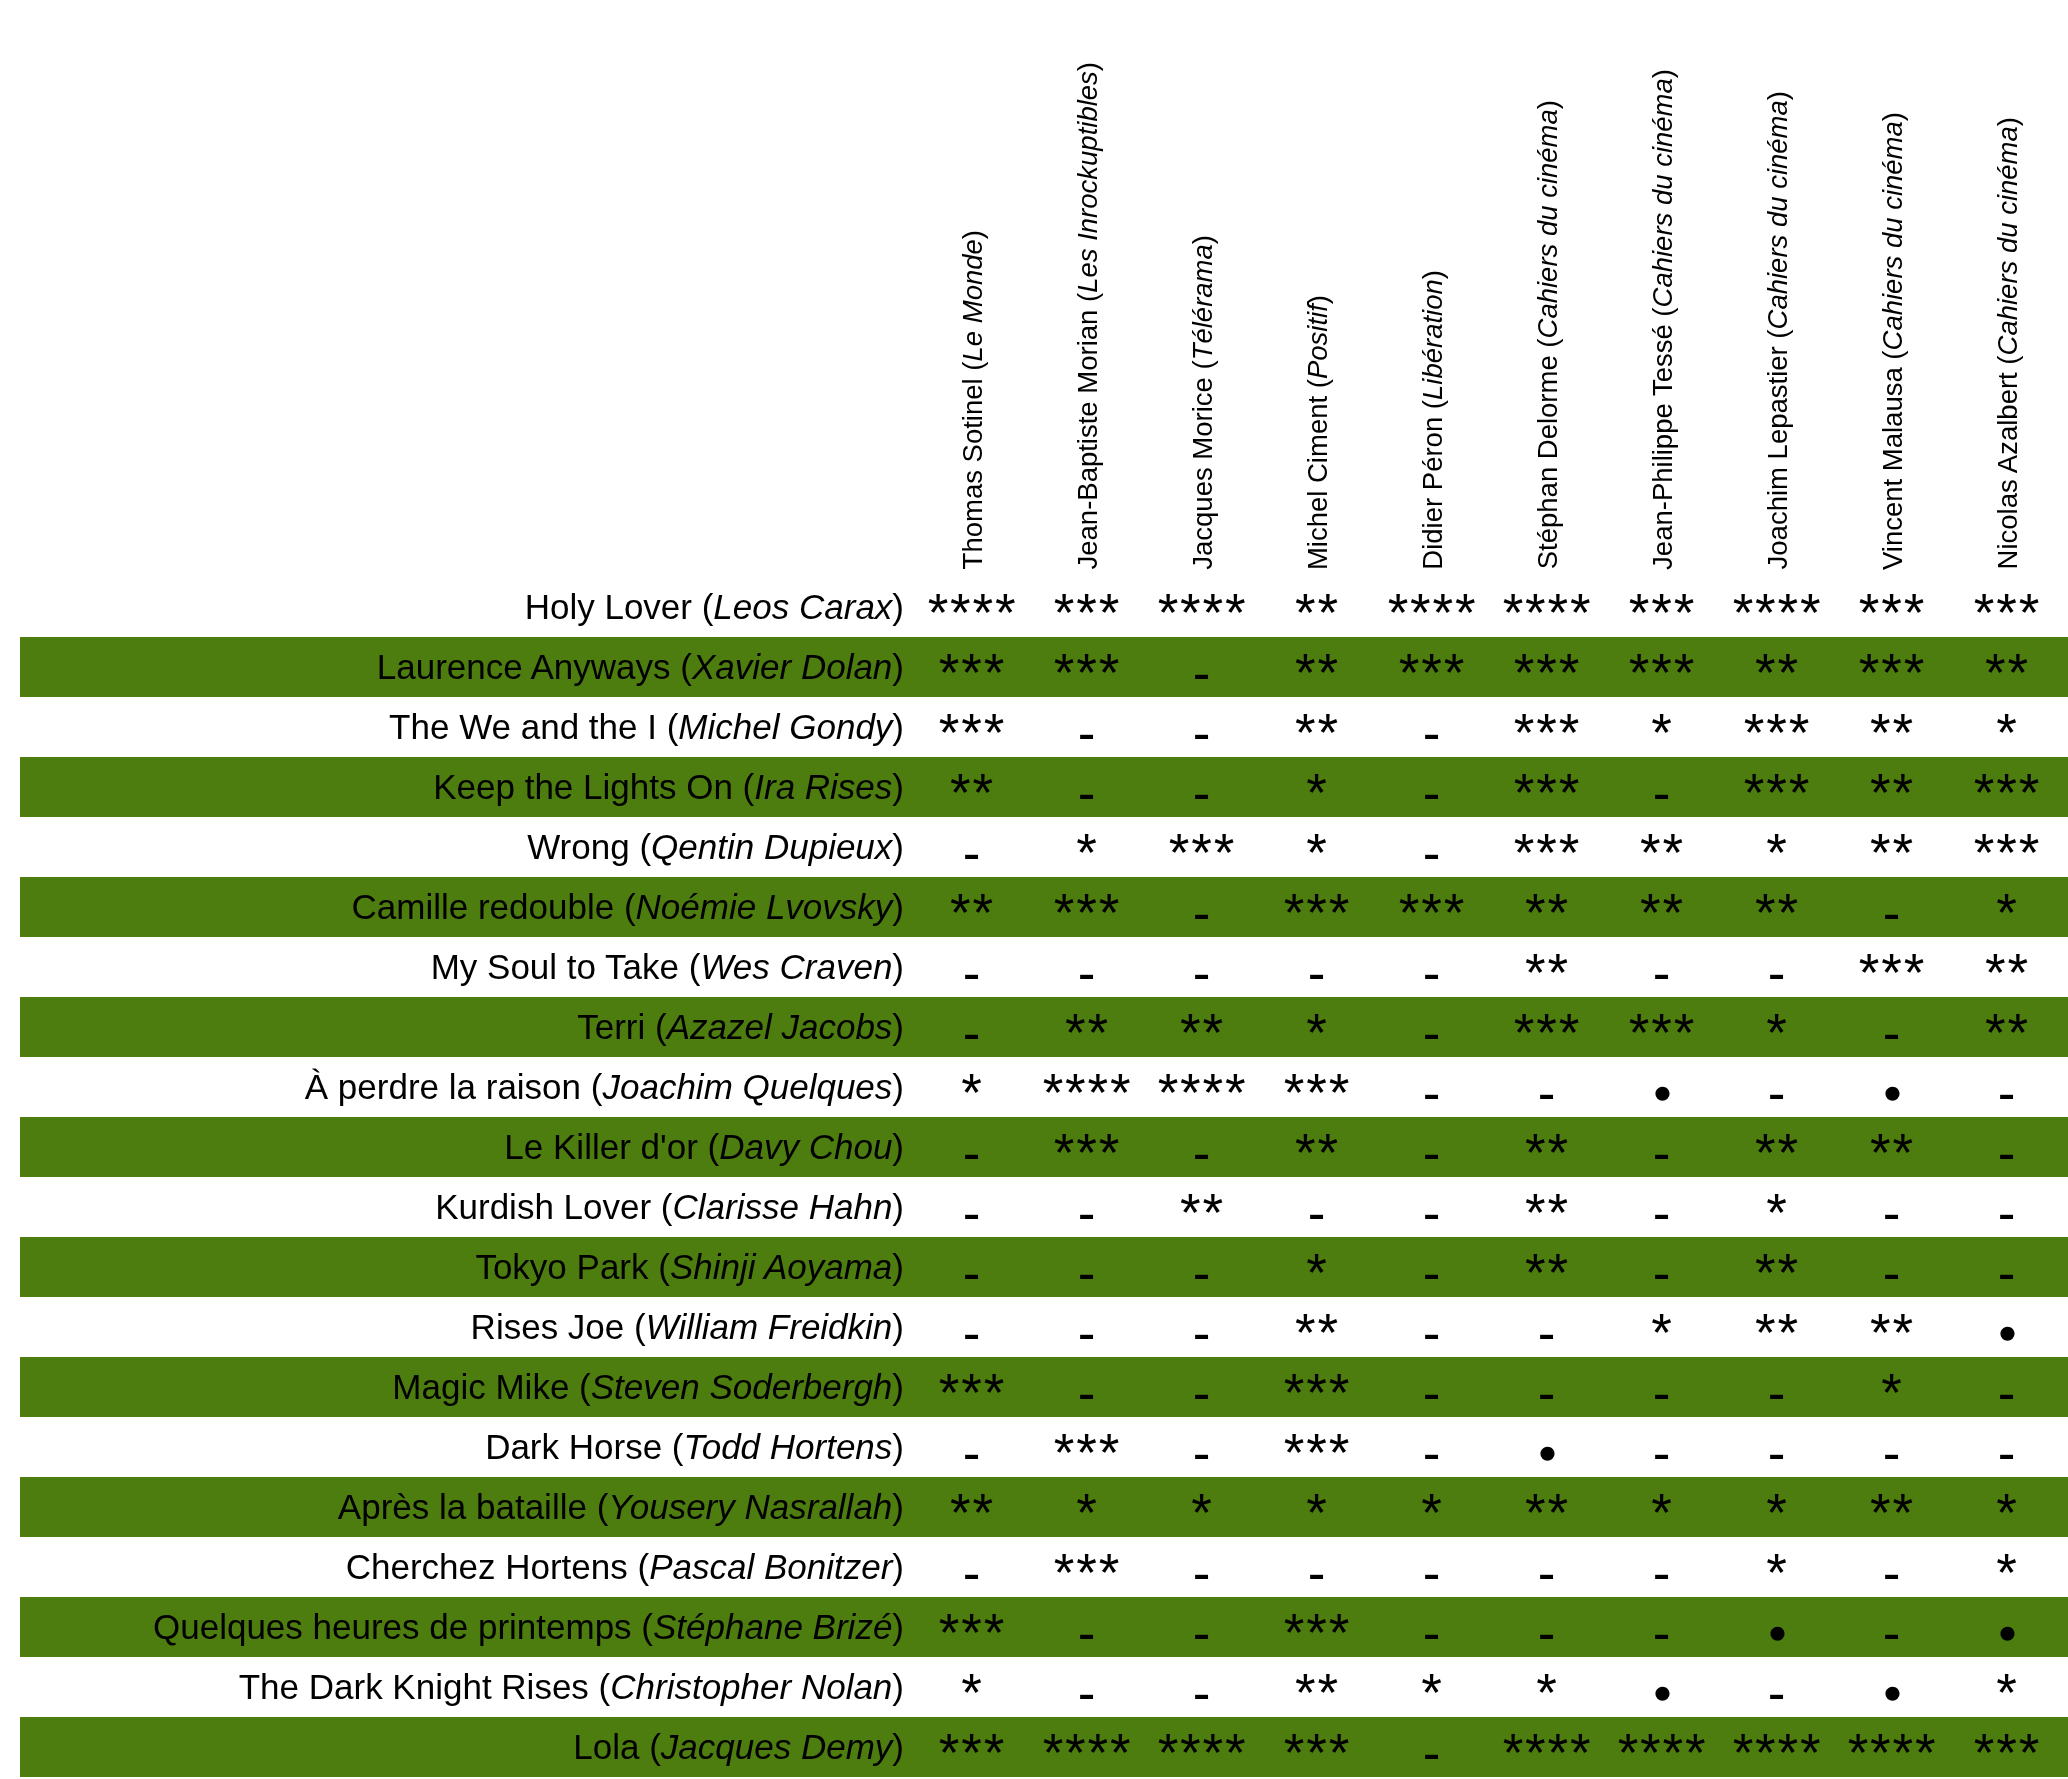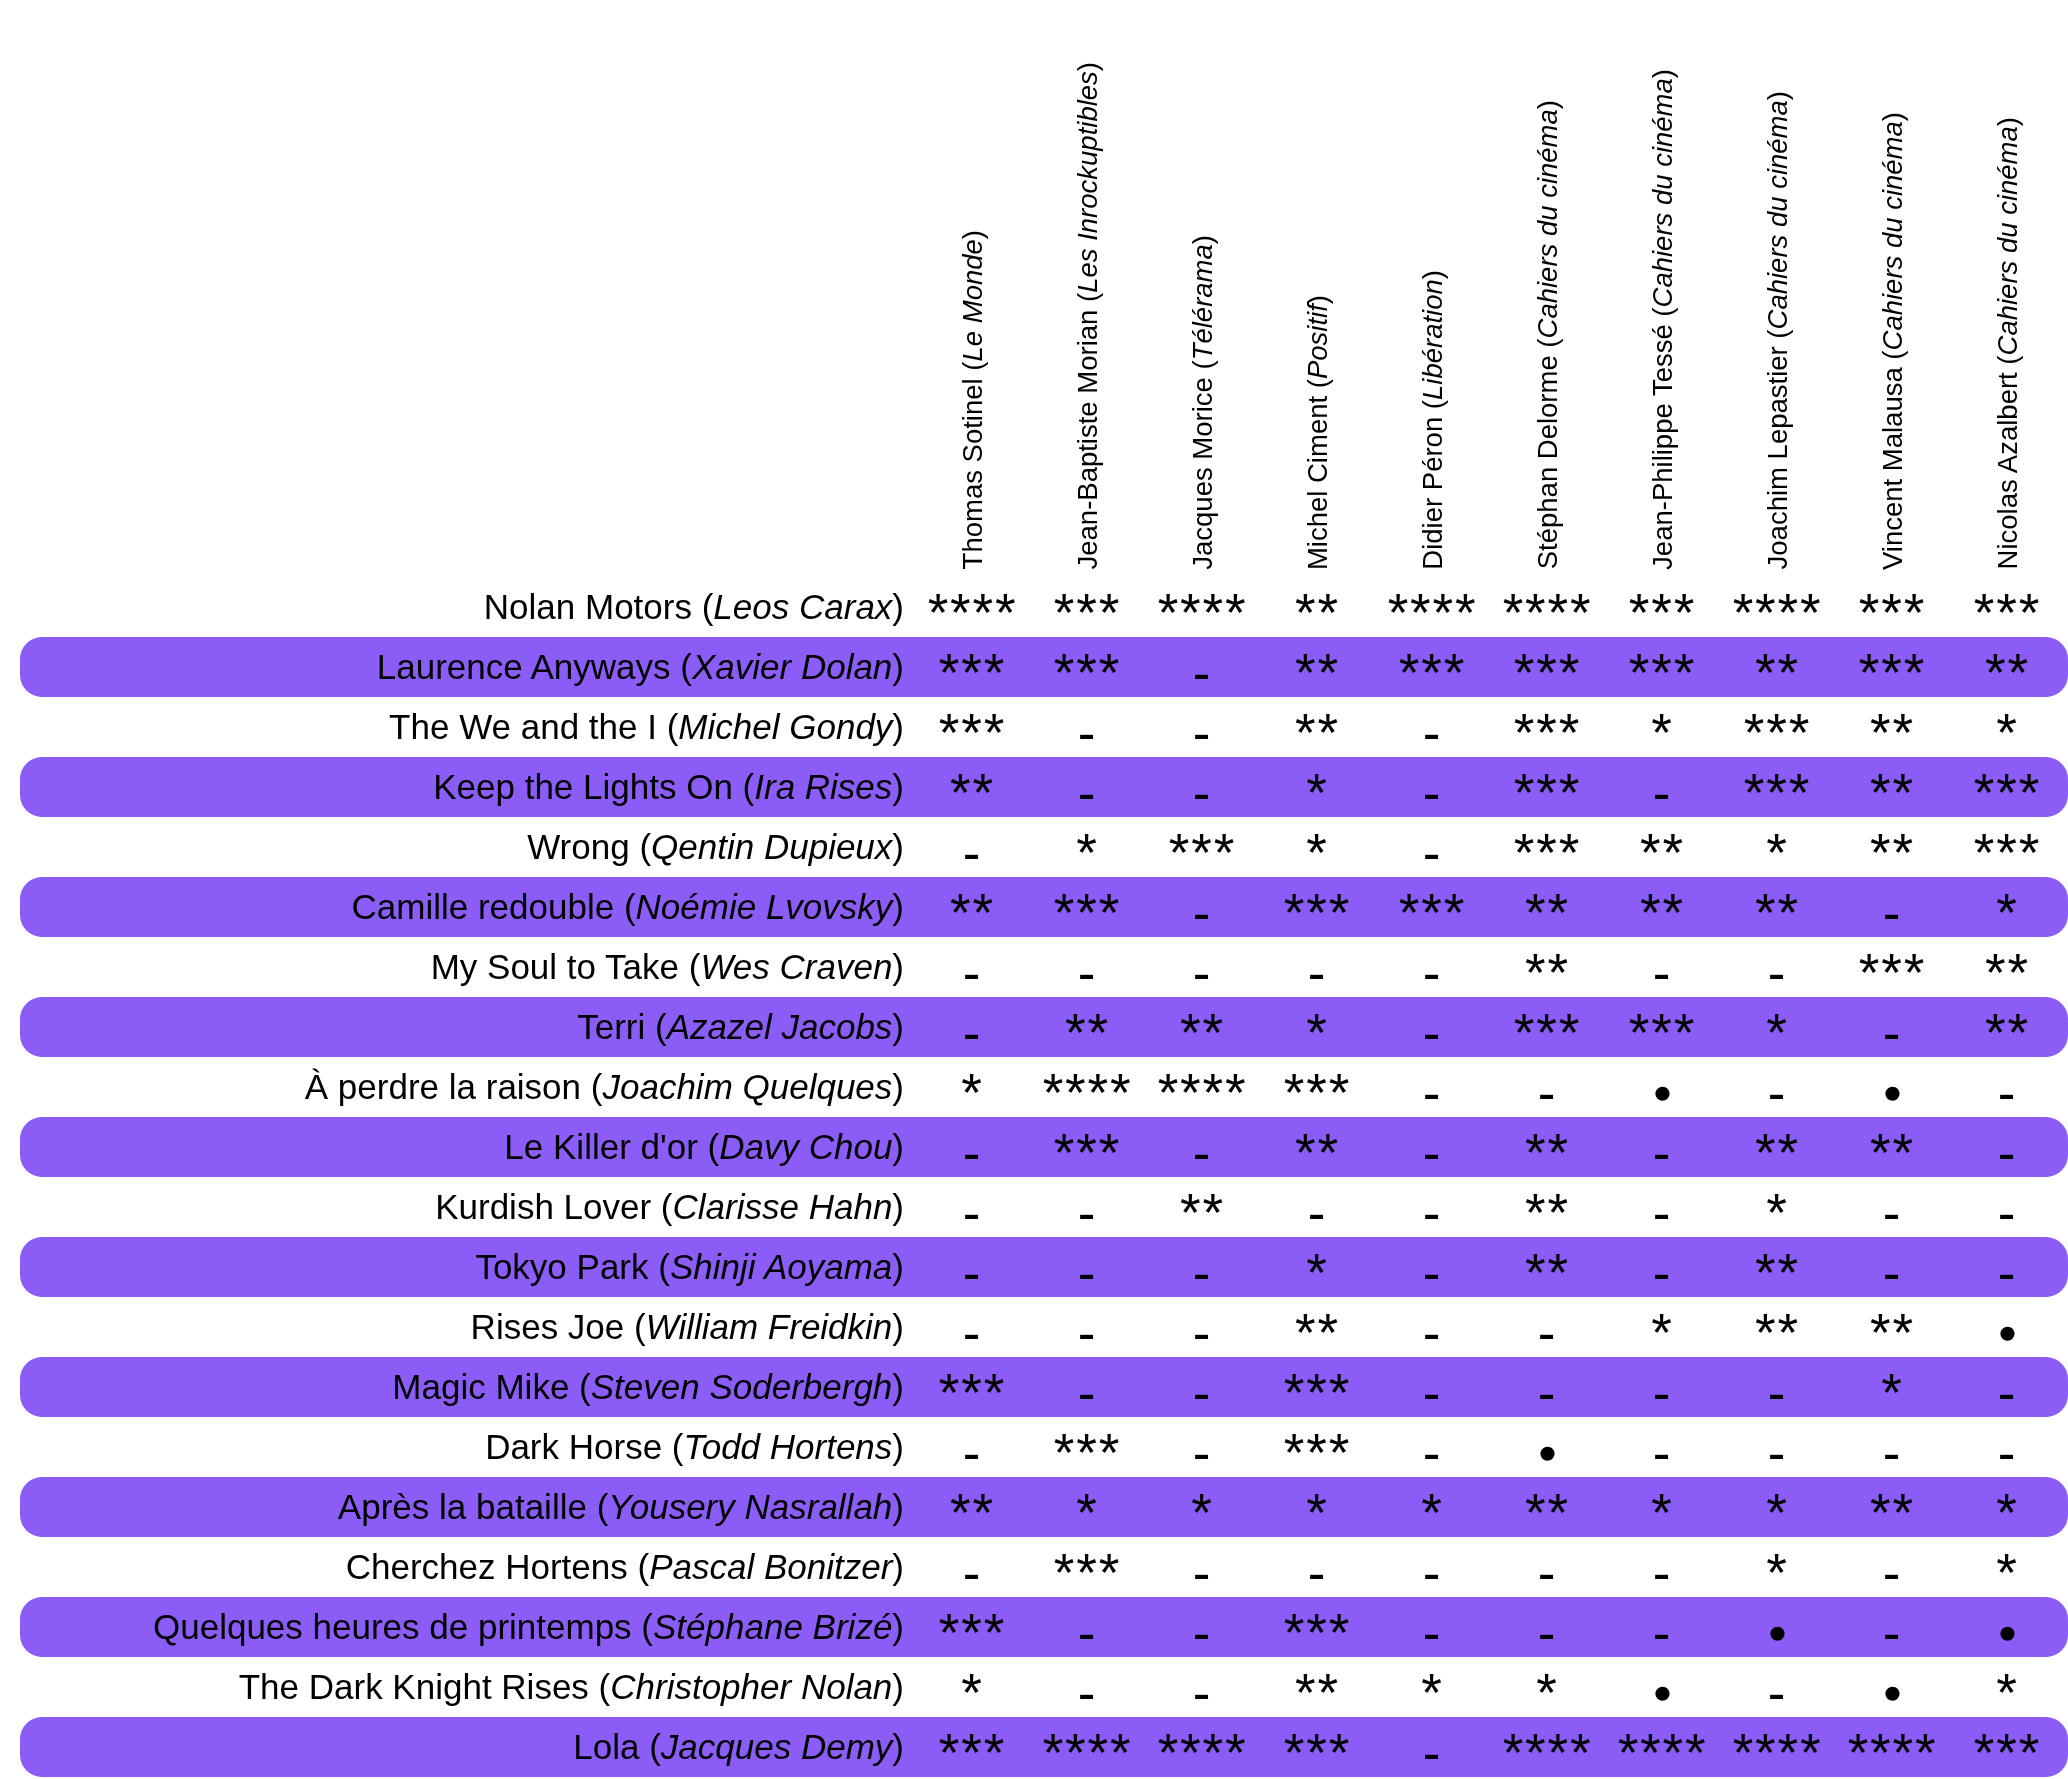--- a/index.html
+++ b/index.html
@@ -26,21 +26,21 @@
     transform: rotate(180deg);
     font-size: 27.5px;
     line-height: 1.15;
     white-space: nowrap;
     margin-bottom: 7.3px;
   }
   .vtext i, .label-cell i { font-style: italic; }
 
   
   .row { display: flex; height: 60px; margin-left: 20px; width: 2048px; }
-  .row.band { background: #8b5cf6; border-radius: 22px; }
+  .row.band { background: #4d7c0f; }
   .label-cell {
     width: 895px; flex: none;
     text-align: right;
     padding-right: 11px;
     box-sizing: border-box;
     font-size: 35px;
     line-height: 60px;
     white-space: nowrap;
   }
   .rating-cell {
@@ -85,21 +85,21 @@
       </div>
       <div class="critic-cell">
         <div class="vtext"><span>Vincent Malausa</span><span> (</span><i>Cahiers du cinéma</i><span>)</span></div>
       </div>
       <div class="critic-cell">
         <div class="vtext"><span>Nicolas Azalbert</span><span> (</span><i>Cahiers du cinéma</i><span>)</span></div>
       </div>
     </div>
   <div id="rows">
       <div class="row">
-        <div class="label-cell"><span>Nolan Motors</span><span> (</span><i>Leos Carax</i><span>)</span></div>
+        <div class="label-cell"><span>Holy Lover</span><span> (</span><i>Leos Carax</i><span>)</span></div>
         <div class="rating-cell">****</div>
         <div class="rating-cell">***</div>
         <div class="rating-cell">****</div>
         <div class="rating-cell">**</div>
         <div class="rating-cell">****</div>
         <div class="rating-cell">****</div>
         <div class="rating-cell">***</div>
         <div class="rating-cell">****</div>
         <div class="rating-cell">***</div>
         <div class="rating-cell">***</div>

